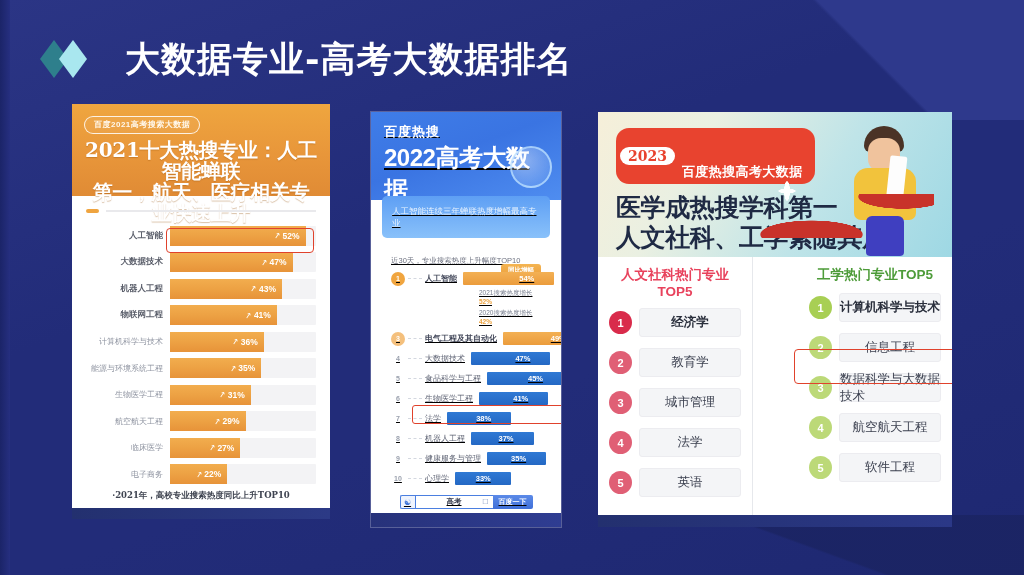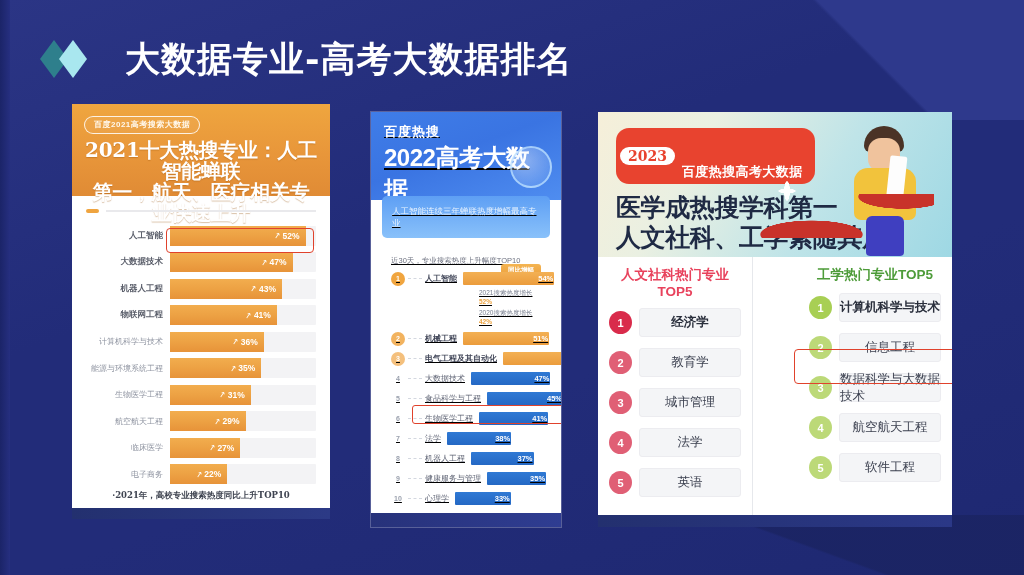--- a/index.html
+++ b/index.html
@@ -133,21 +133,21 @@
   .p2-rank.r1 { background:#f0a53f; }
   .p2-rank.r2 { background:#f2b35f; }
   .p2-rank.r3 { background:#f4c07d; }
   .p2-rank.plain { background:transparent; color:#9aa0ad; }
   .p2-dots { flex:0 0 14px; border-top:1px dashed #d4d8e0; margin:0 3px; height:1px; }
   .p2-name { flex:1; text-align:right; padding-right:6px; font-size:8px; color:#43485a; font-weight:bold; white-space:nowrap; }
   .p2-name.dim { color:#5d6273; font-weight:normal; }
   .p2-track { flex:0 0 98px; height:13px; position:relative; }
   .p2-bar {
     height:13px; border-radius:1px;
-    display:flex; align-items:center; justify-content:flex-end; padding-right:1px;
+    display:flex; align-items:center; justify-content:flex-end; padding-right:20px;
   }
   .p2-bar.orange { background:linear-gradient(180deg,#f3b054,#eb9c3c); }
   .p2-bar.blue   { background:linear-gradient(180deg,#2f79d4,#2468c4); }
   .p2-val { color:#fff; font-size:7.5px; font-weight:bold; }
   .p2-subnote { font-size:6.5px; color:#7a8090; margin:2px 0 0 88px; line-height:9px; }
   .p2-subnote em { font-style:normal; color:#eda33f; font-weight:bold; }
   #p2-highlight {
     position:absolute; left:30px; top:158px; width:177px; height:19px;
     border:1.5px solid #e0422c; border-radius:3px; pointer-events:none;
   }
@@ -400,30 +400,20 @@
           <div class="p2-name">人工智能</div>
           <div class="p2-track">
             <div class="p2-bar orange" style="width: 93.1034%;">
               <span class="p2-val">54%</span>
             </div>
           </div>
         </div>
         <div class="p2-subnote">2021搜索热度增长<em>52%</em></div>
         <div class="p2-subnote">2020搜索热度增长<em>42%</em></div>
         <div class="p2-row">
-          <div class="p2-rank r2">2</div>
-          <div class="p2-dots"></div>
-          <div class="p2-name">机械工程</div>
-          <div class="p2-track">
-            <div class="p2-bar orange" style="width: 87.931%;">
-              <span class="p2-val">51%</span>
-            </div>
-          </div>
-        </div>
-        <div class="p2-row">
           <div class="p2-rank r3">3</div>
           <div class="p2-dots"></div>
           <div class="p2-name">电气工程及其自动化</div>
           <div class="p2-track">
             <div class="p2-bar orange" style="width: 84.4828%;">
               <span class="p2-val">49%</span>
             </div>
           </div>
         </div>
         <div class="p2-row">

